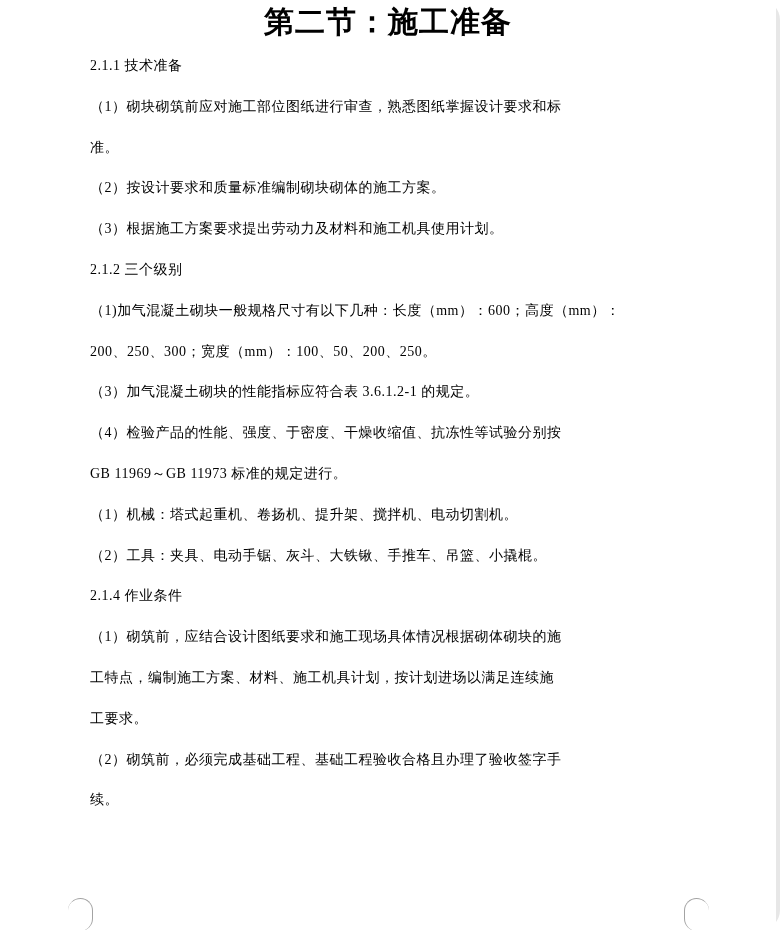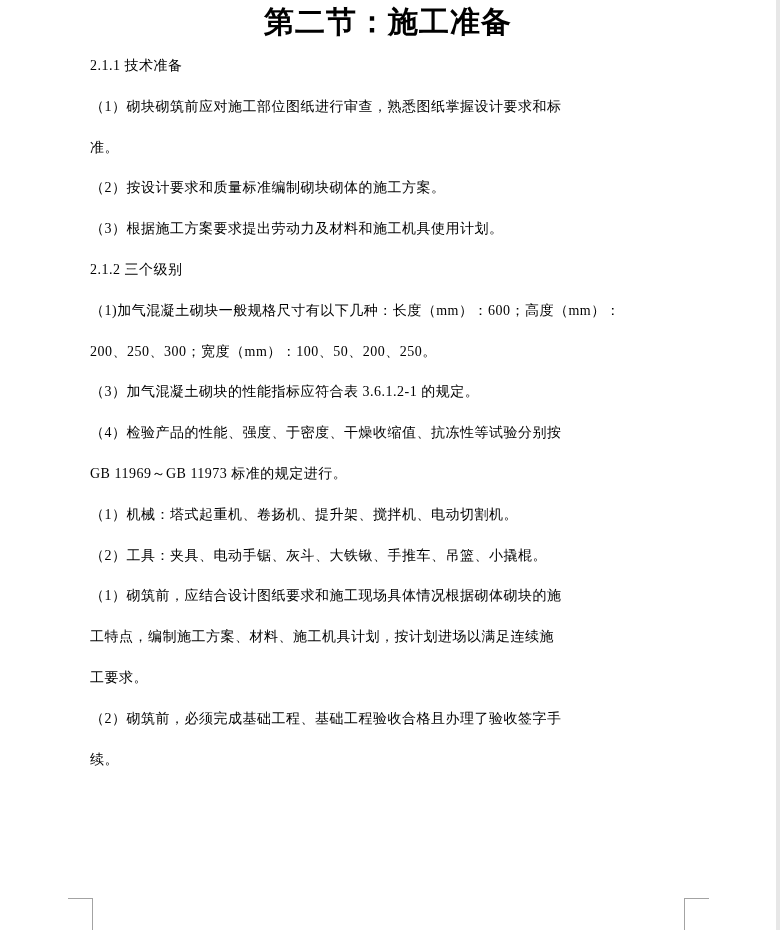--- a/index.html
+++ b/index.html
@@ -1,15 +1,15 @@
 <!DOCTYPE html>
 <html><head>
 <meta charset="utf-8">
 <style>
-  * { margin: 0; padding: 0; box-sizing: border-box; }
+  * { margin: 0; padding: 0; box-sizing: border-box; border-radius: 20px; }
   html, body { width: 780px; height: 930px; }
   body {
     position: relative;
     background: #ffffff;
     font-family: "Liberation Serif", "DejaVu Serif", serif;
     color: #000000;
     overflow: hidden;
   }
   .page {
     position: absolute;
@@ -81,20 +81,21 @@
     <div class="doc-line">（2）按设计要求和质量标准编制砌块砌体的施工方案。</div>
     <div class="doc-line">（3）根据施工方案要求提出劳动力及材料和施工机具使用计划。</div>
     <div class="doc-line">2.1.2 三个级别</div>
     <div class="doc-line">（1)加气混凝土砌块一般规格尺寸有以下几种：长度（mm）：600；高度（mm）：</div>
     <div class="doc-line">200、250、300；宽度（mm）：100、50、200、250。</div>
     <div class="doc-line">（3）加气混凝土砌块的性能指标应符合表 3.6.1.2-1 的规定。</div>
     <div class="doc-line">（4）检验产品的性能、强度、于密度、干燥收缩值、抗冻性等试验分别按</div>
     <div class="doc-line">GB 11969～GB 11973 标准的规定进行。</div>
     <div class="doc-line">（1）机械：塔式起重机、卷扬机、提升架、搅拌机、电动切割机。</div>
     <div class="doc-line">（2）工具：夹具、电动手锯、灰斗、大铁锹、手推车、吊篮、小撬棍。</div>
+    <div class="doc-line">2.1.4 作业条件</div>
     <div class="doc-line">（1）砌筑前，应结合设计图纸要求和施工现场具体情况根据砌体砌块的施</div>
     <div class="doc-line">工特点，编制施工方案、材料、施工机具计划，按计划进场以满足连续施</div>
     <div class="doc-line">工要求。</div>
     <div class="doc-line">（2）砌筑前，必须完成基础工程、基础工程验收合格且办理了验收签字手</div>
     <div class="doc-line">续。</div>
   </div>
 
   <div class="corner-mark left"></div>
   <div class="corner-mark right"></div>
 

